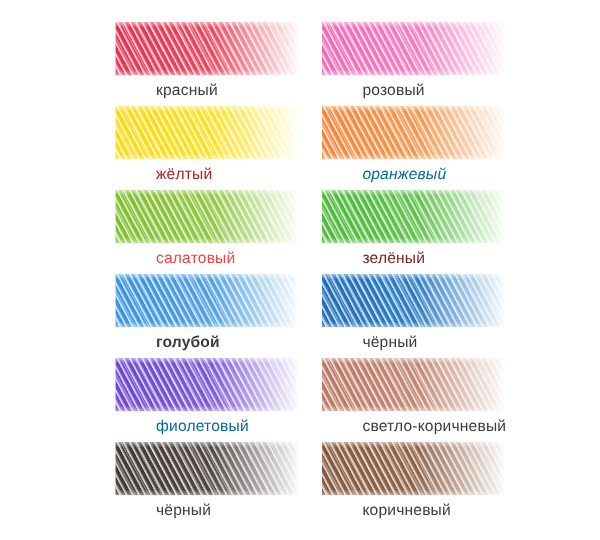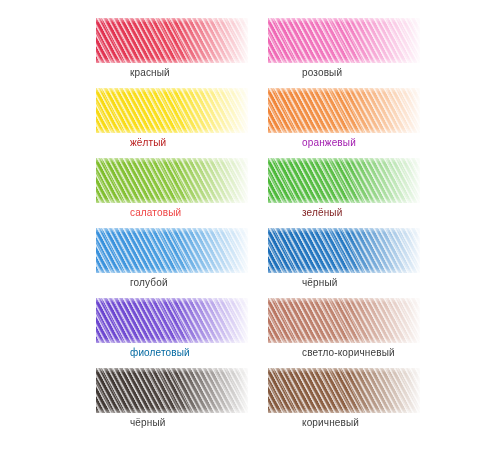--- a/index.html
+++ b/index.html
@@ -98,21 +98,21 @@
       linear-gradient(to bottom, rgba(255,255,255,.55) 0px, rgba(255,255,255,0) 5px),
       linear-gradient(to top, rgba(255,255,255,.45) 0px, rgba(255,255,255,0) 5px),
       linear-gradient(to left, rgba(255,255,255,.30) 0px, rgba(255,255,255,0) 4px);
     pointer-events: none;
   }
   .swatch-label {
     position: absolute;
     left: 2px;
     top: 49px;
     font-family: "Liberation Sans", sans-serif;
-    font-size: 10px;
+    font-size: 13px;
     color: #3c3c3c;
     letter-spacing: .15px;
     white-space: nowrap;
     padding-left: 32px;
   }
 </style>
 </head>
 <body>
 
 <div id="sheet">
@@ -145,21 +145,21 @@
         </div>
         <div class="swatch-label" style="color: #b91c1c; text-align: center;">жёлтый</div>
       </div>
       <div class="swatch-cell">
         <div class="scribble">
           <div class="base" style="background: linear-gradient(100deg, rgb(240, 132, 55) 0%, rgb(243, 149, 77) 45%, rgb(243, 149, 77) 100%);"></div>
           <div class="hatch"></div>
           <div class="hatch2"></div>
           <div class="edge"></div>
         </div>
-        <div class="swatch-label" style="color: #a21caf;">оранжевый</div>
+        <div class="swatch-label" style="color: #0369a1; font-style: italic;">оранжевый</div>
       </div>
       <div class="swatch-cell">
         <div class="scribble">
           <div class="base" style="background: linear-gradient(100deg, rgb(127, 189, 44) 0%, rgb(140, 198, 62) 45%, rgb(140, 198, 62) 100%);"></div>
           <div class="hatch"></div>
           <div class="hatch2"></div>
           <div class="edge"></div>
         </div>
         <div class="swatch-label" style="color: #ef4444;">салатовый</div>
       </div>
@@ -172,21 +172,21 @@
         </div>
         <div class="swatch-label" style="color: #7f1d1d; text-align: center;">зелёный</div>
       </div>
       <div class="swatch-cell">
         <div class="scribble">
           <div class="base" style="background: linear-gradient(100deg, rgb(55, 144, 220) 0%, rgb(75, 158, 224) 45%, rgb(75, 158, 224) 100%);"></div>
           <div class="hatch"></div>
           <div class="hatch2"></div>
           <div class="edge"></div>
         </div>
-        <div class="swatch-label" style="color: rgb(60, 60, 60);">голубой</div>
+        <div class="swatch-label" style="color: rgb(60, 60, 60); font-weight: bold;">голубой</div>
       </div>
       <div class="swatch-cell">
         <div class="scribble">
           <div class="base" style="background: linear-gradient(100deg, rgb(27, 109, 184) 0%, rgb(43, 124, 196) 45%, rgb(43, 124, 196) 100%);"></div>
           <div class="hatch"></div>
           <div class="hatch2"></div>
           <div class="edge"></div>
         </div>
         <div class="swatch-label" style="color: rgb(60, 60, 60);">чёрный</div>
       </div>

